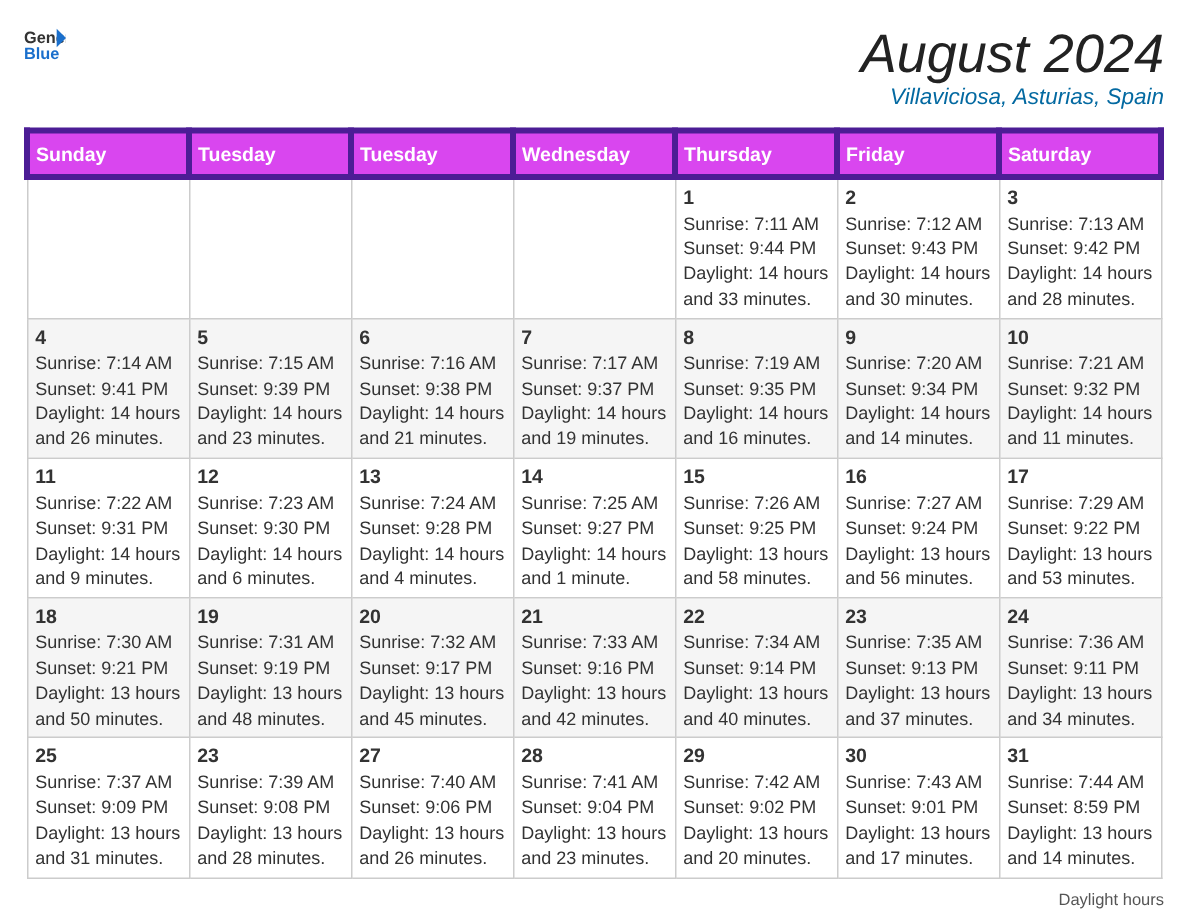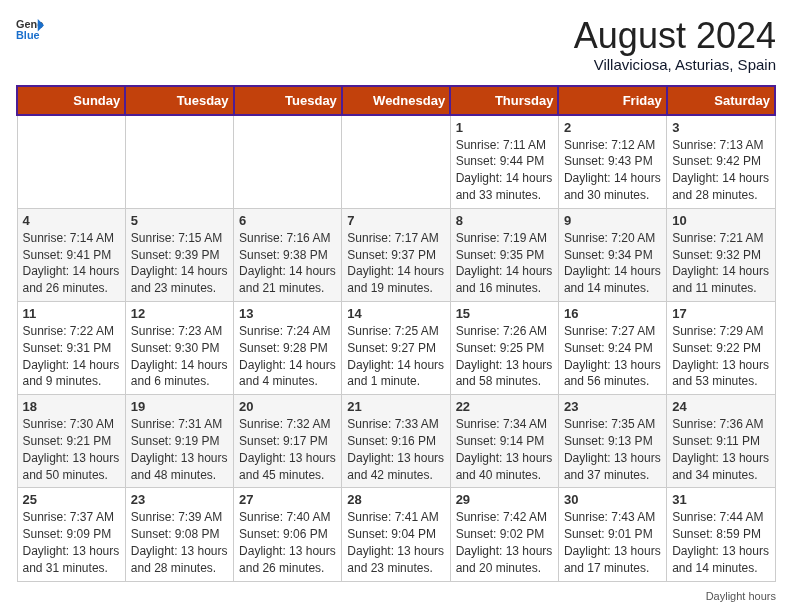--- a/index.html
+++ b/index.html
@@ -20,43 +20,44 @@
       display: flex;
       align-items: center;
       gap: 4px;
     }
     .logo-icon {
       width: 28px;
       height: 28px;
     }
     .title-block {
       text-align: right;
+      font-style: italic;
     }
     .month-year {
       font-size: 36px;
       font-weight: normal;
       color: #222;
       line-height: 1.1;
     }
     .location {
       font-size: 15px;
-      color: #0f172a;
+      color: #0369a1;
     }
     table {
       width: 100%;
       border-collapse: collapse;
     }
     thead th {
-      background: #c2410c;
+      background: #d946ef;
       color: #fff;
       font-size: 13px;
       font-weight: bold;
       padding: 6px 4px;
-      text-align: right;
-      border: 2px solid #4c1d95;
+      text-align: left;
+      border: 4px solid #4c1d95;
     }
     td {
       border: 1px solid #ccc;
       vertical-align: top;
       padding: 4px 5px;
       width: calc(100% / 7);
       min-height: 80px;
       background: #fff;
     }
     tr:nth-child(even) td { background: #f5f5f5; }

